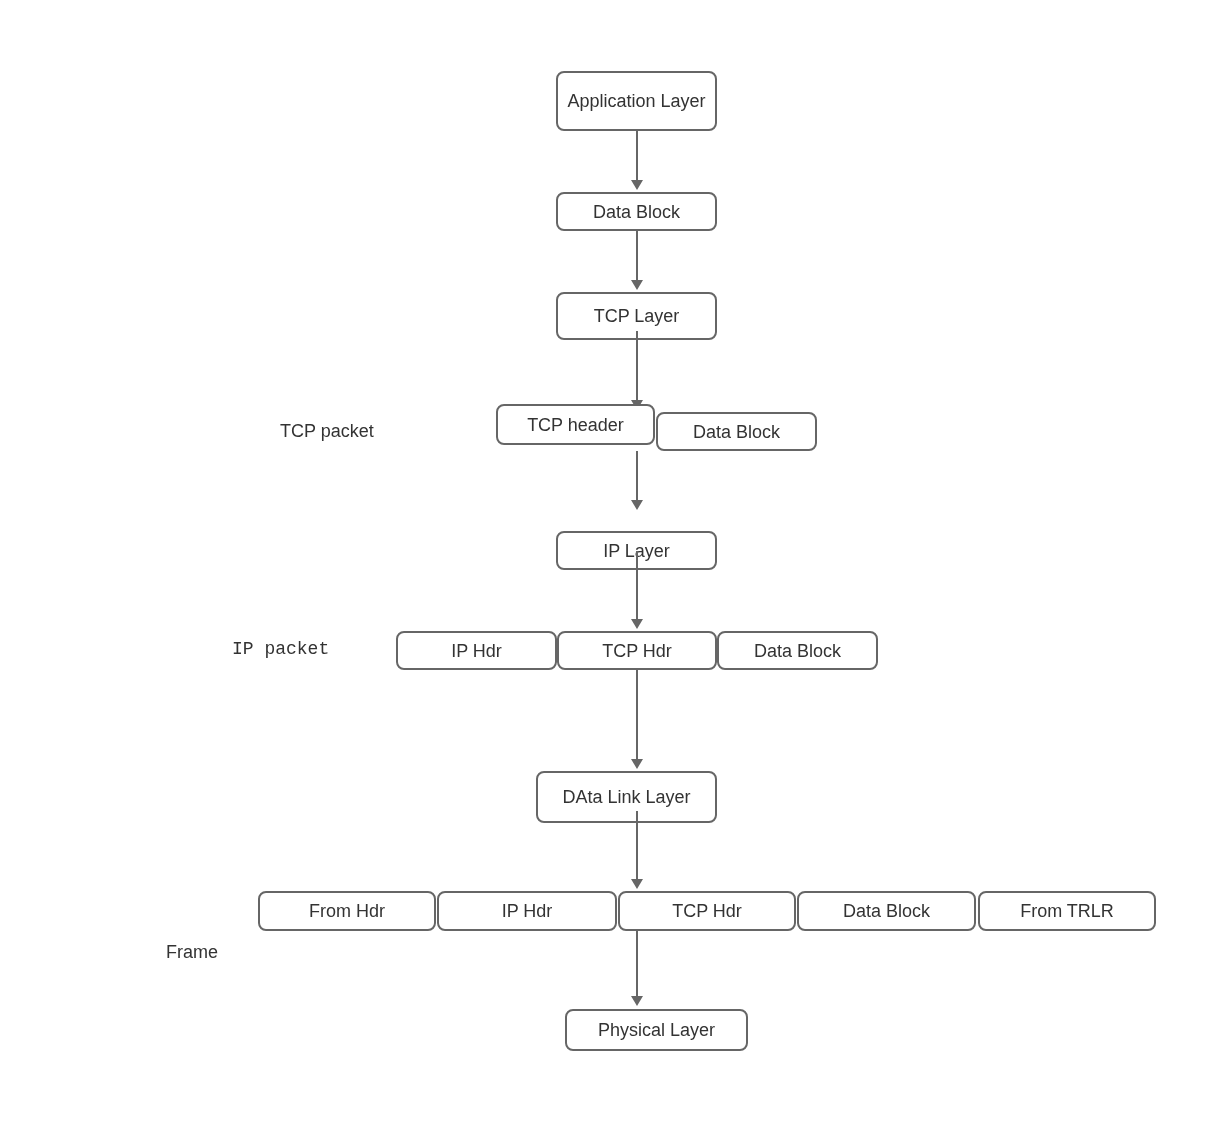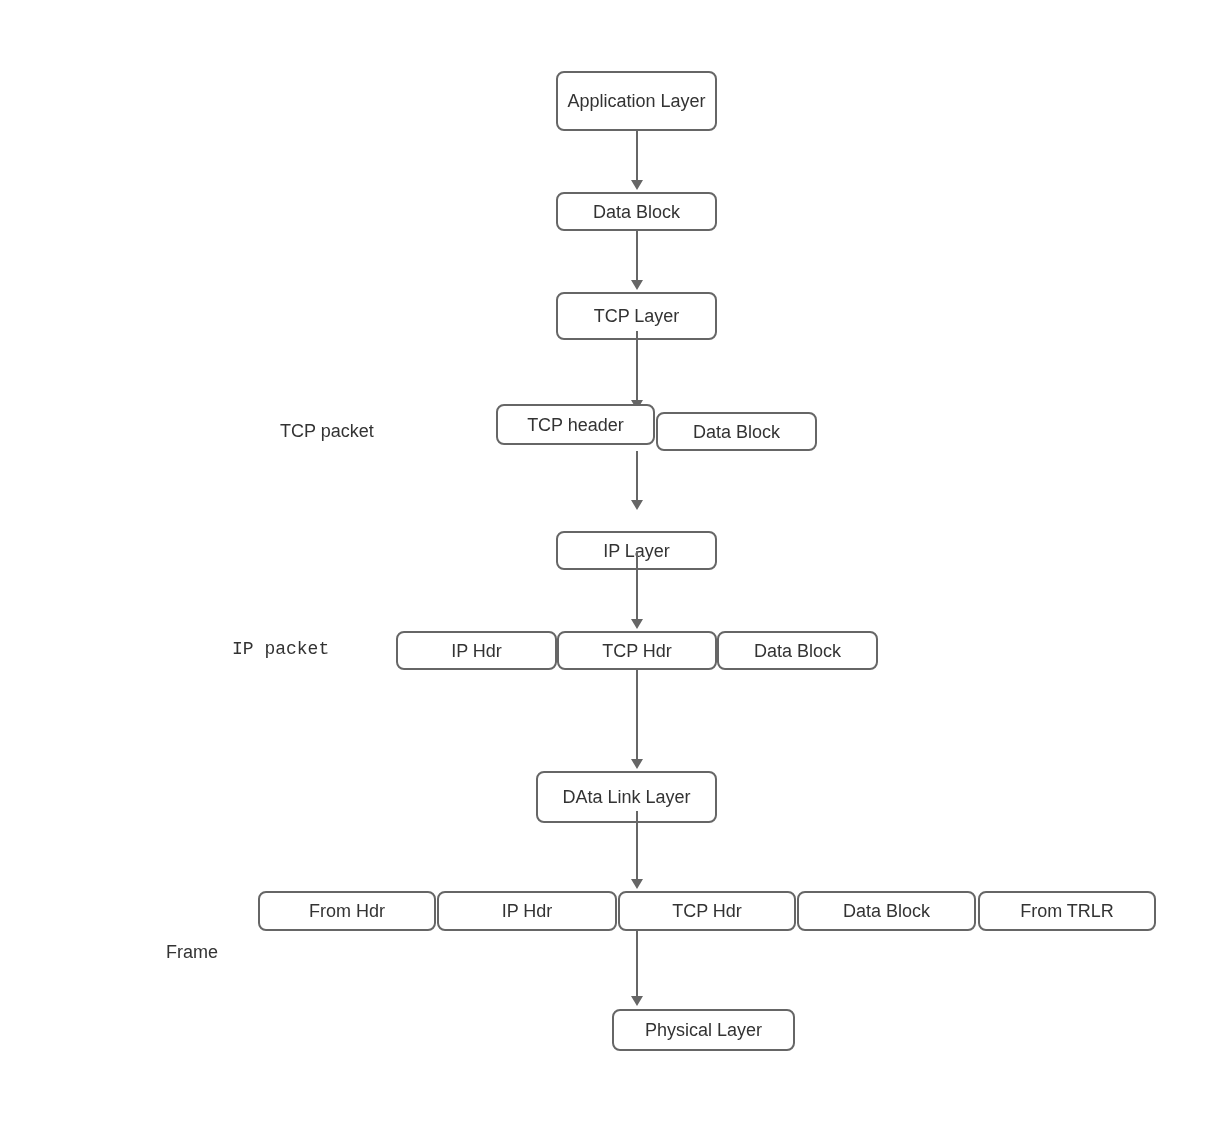--- a/index.html
+++ b/index.html
@@ -103,15 +103,15 @@
   <div class="row-label" style="left:166px; top:900px;margin-top:42px;">Frame</div>
 
   <div class="node" style="left:258px; top:891px; width:178px; height:40px;">From Hdr</div>
   <div class="node" style="left:437px; top:891px; width:180px; height:40px;">IP Hdr</div>
   <div class="node" style="left:618px; top:891px; width:178px; height:40px;">TCP Hdr</div>
   <div class="node" style="left:797px; top:891px; width:179px; height:40px;">Data Block</div>
   <div class="node" style="left:978px; top:891px; width:178px; height:40px;">From TRLR</div>
 
   <div class="arrow" style="left:636px; top:931px; height:65px;"></div>
 
-  <div class="node" style="left:565px; top:1009px; width:183px; height:42px;margin-left:47px;">Physical Layer</div>
+  <div class="node" style="left:565px; top:1009px; width:183px; height:42px;">Physical Layer</div>
 
 </div>
 
 </body></html>

